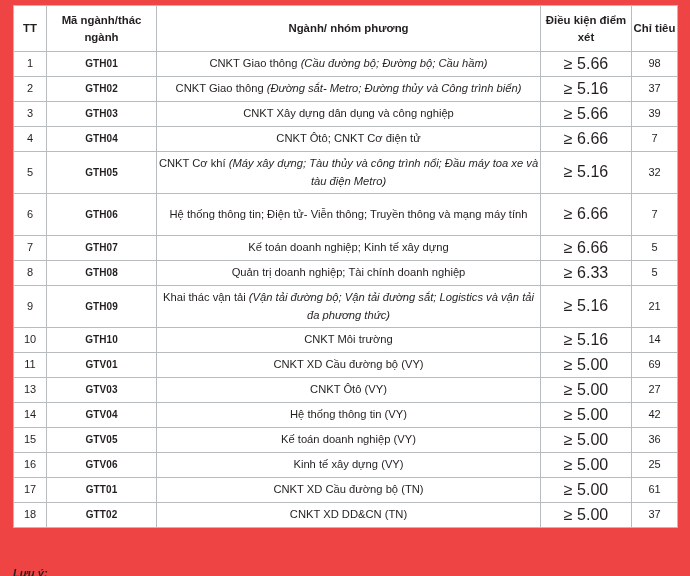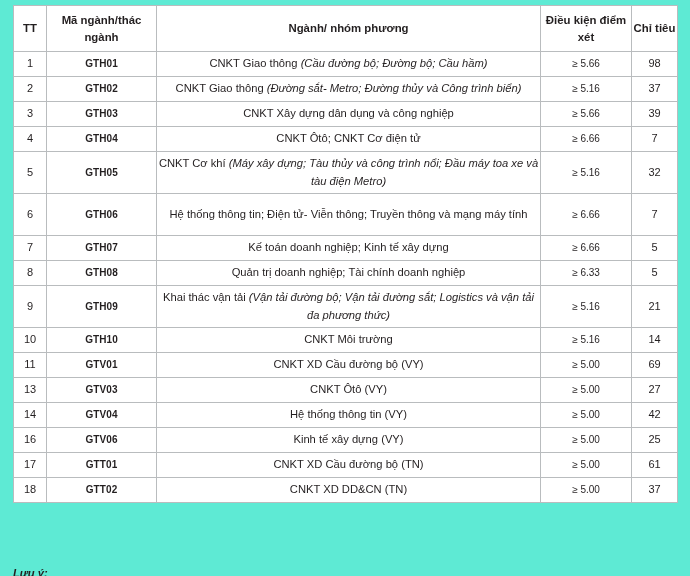--- a/index.html
+++ b/index.html
@@ -13,21 +13,21 @@
     overflow: hidden;
     font-family: "Liberation Sans", sans-serif;
     color: #231f20;
     -webkit-font-smoothing: antialiased;
   }
 
   #page {
     position: relative;
     width: 690px;
     height: 576px;
-    background: #5eead4;
+    background: #ef4444;
   }
 
   .table-wrap {
     position: absolute;
     left: 13px;
     top: 5px;
     width: 664px;
   }
 
   table.admissions {
@@ -80,21 +80,21 @@
   }
   .cell-name {
     text-align: center;
     padding: 4px 5px 4px 9px;
     font-size: 11.2px;
     line-height: 1.52;
   }
   .cell-name i { font-style: italic; }
   .cell-score {
     text-align: center;
-    font-size: 10px;
+    font-size: 16px;
     padding: 3px 2px;
   }
   .cell-quota {
     text-align: center;
     font-size: 11px;
     padding: 3px 2px;
   }
 
   .row-tall td { height: 41px; }
 
@@ -218,20 +218,27 @@
             <td class="cell-quota">27</td>
           </tr>
           <tr class="data-row">
             <td class="cell-tt">14</td>
             <td class="cell-code">GTV04</td>
             <td class="cell-name"><span>Hệ thống thông tin (VY)</span></td>
             <td class="cell-score">≥ 5.00</td>
             <td class="cell-quota">42</td>
           </tr>
           <tr class="data-row">
+            <td class="cell-tt">15</td>
+            <td class="cell-code">GTV05</td>
+            <td class="cell-name"><span>Kế toán doanh nghiệp (VY)</span></td>
+            <td class="cell-score">≥ 5.00</td>
+            <td class="cell-quota">36</td>
+          </tr>
+          <tr class="data-row">
             <td class="cell-tt">16</td>
             <td class="cell-code">GTV06</td>
             <td class="cell-name"><span>Kinh tế xây dựng (VY)</span></td>
             <td class="cell-score">≥ 5.00</td>
             <td class="cell-quota">25</td>
           </tr>
           <tr class="data-row">
             <td class="cell-tt">17</td>
             <td class="cell-code">GTT01</td>
             <td class="cell-name"><span>CNKT XD Cầu đường bộ (TN)</span></td>

